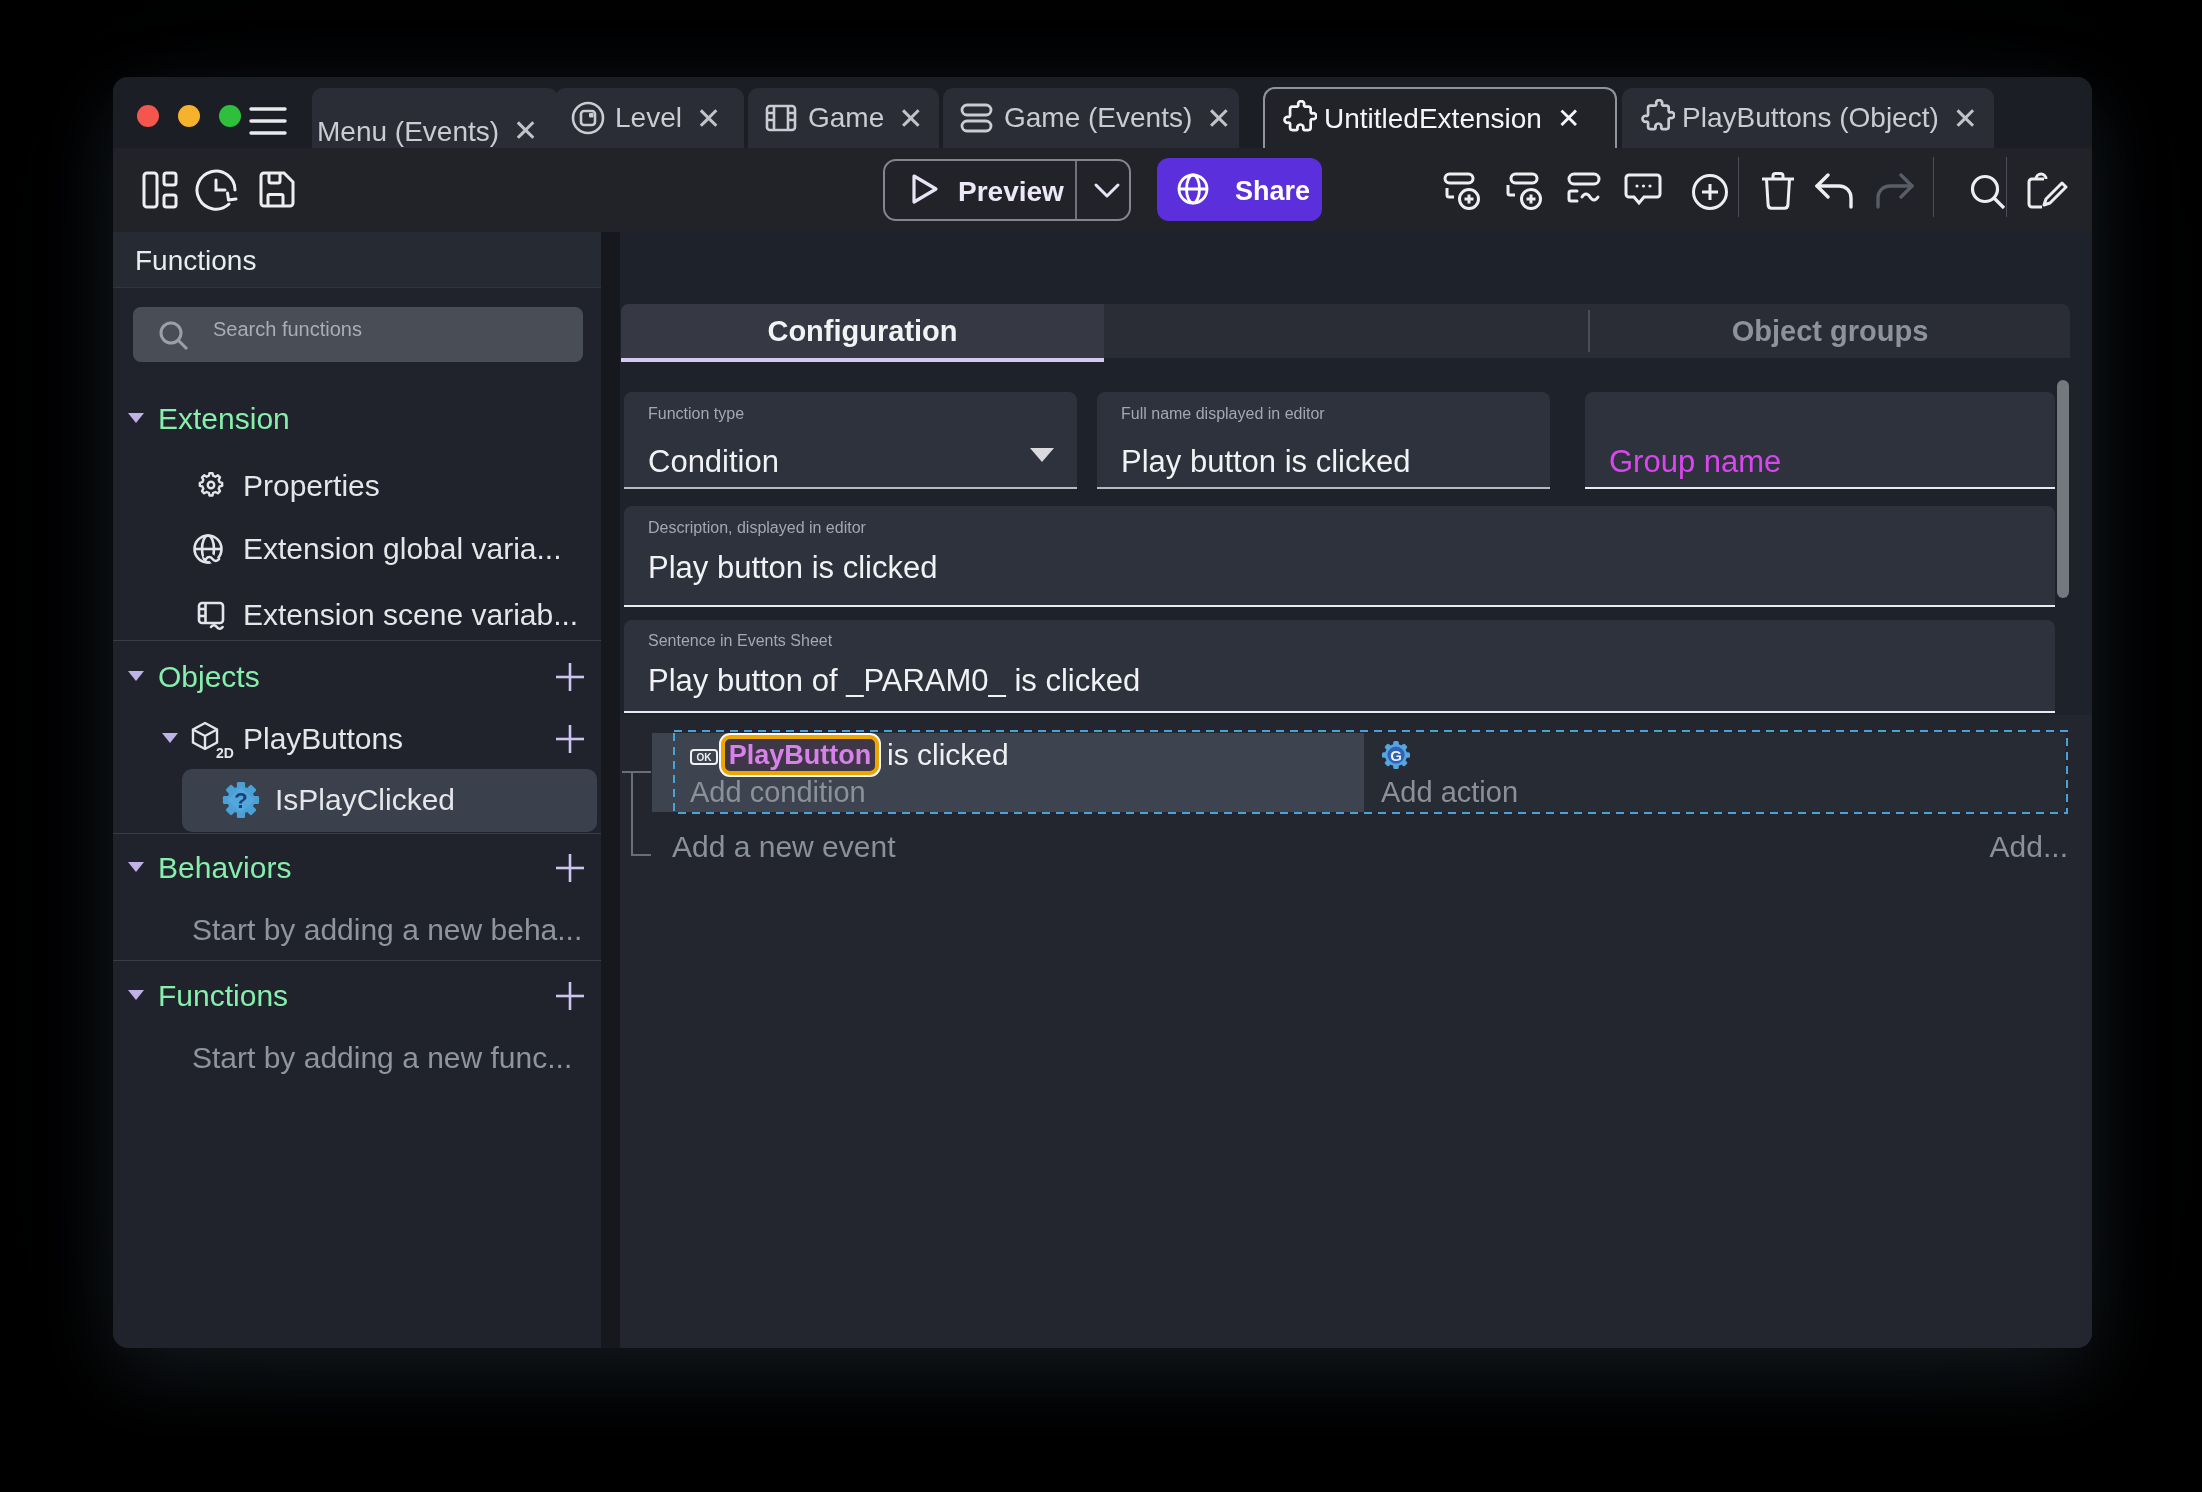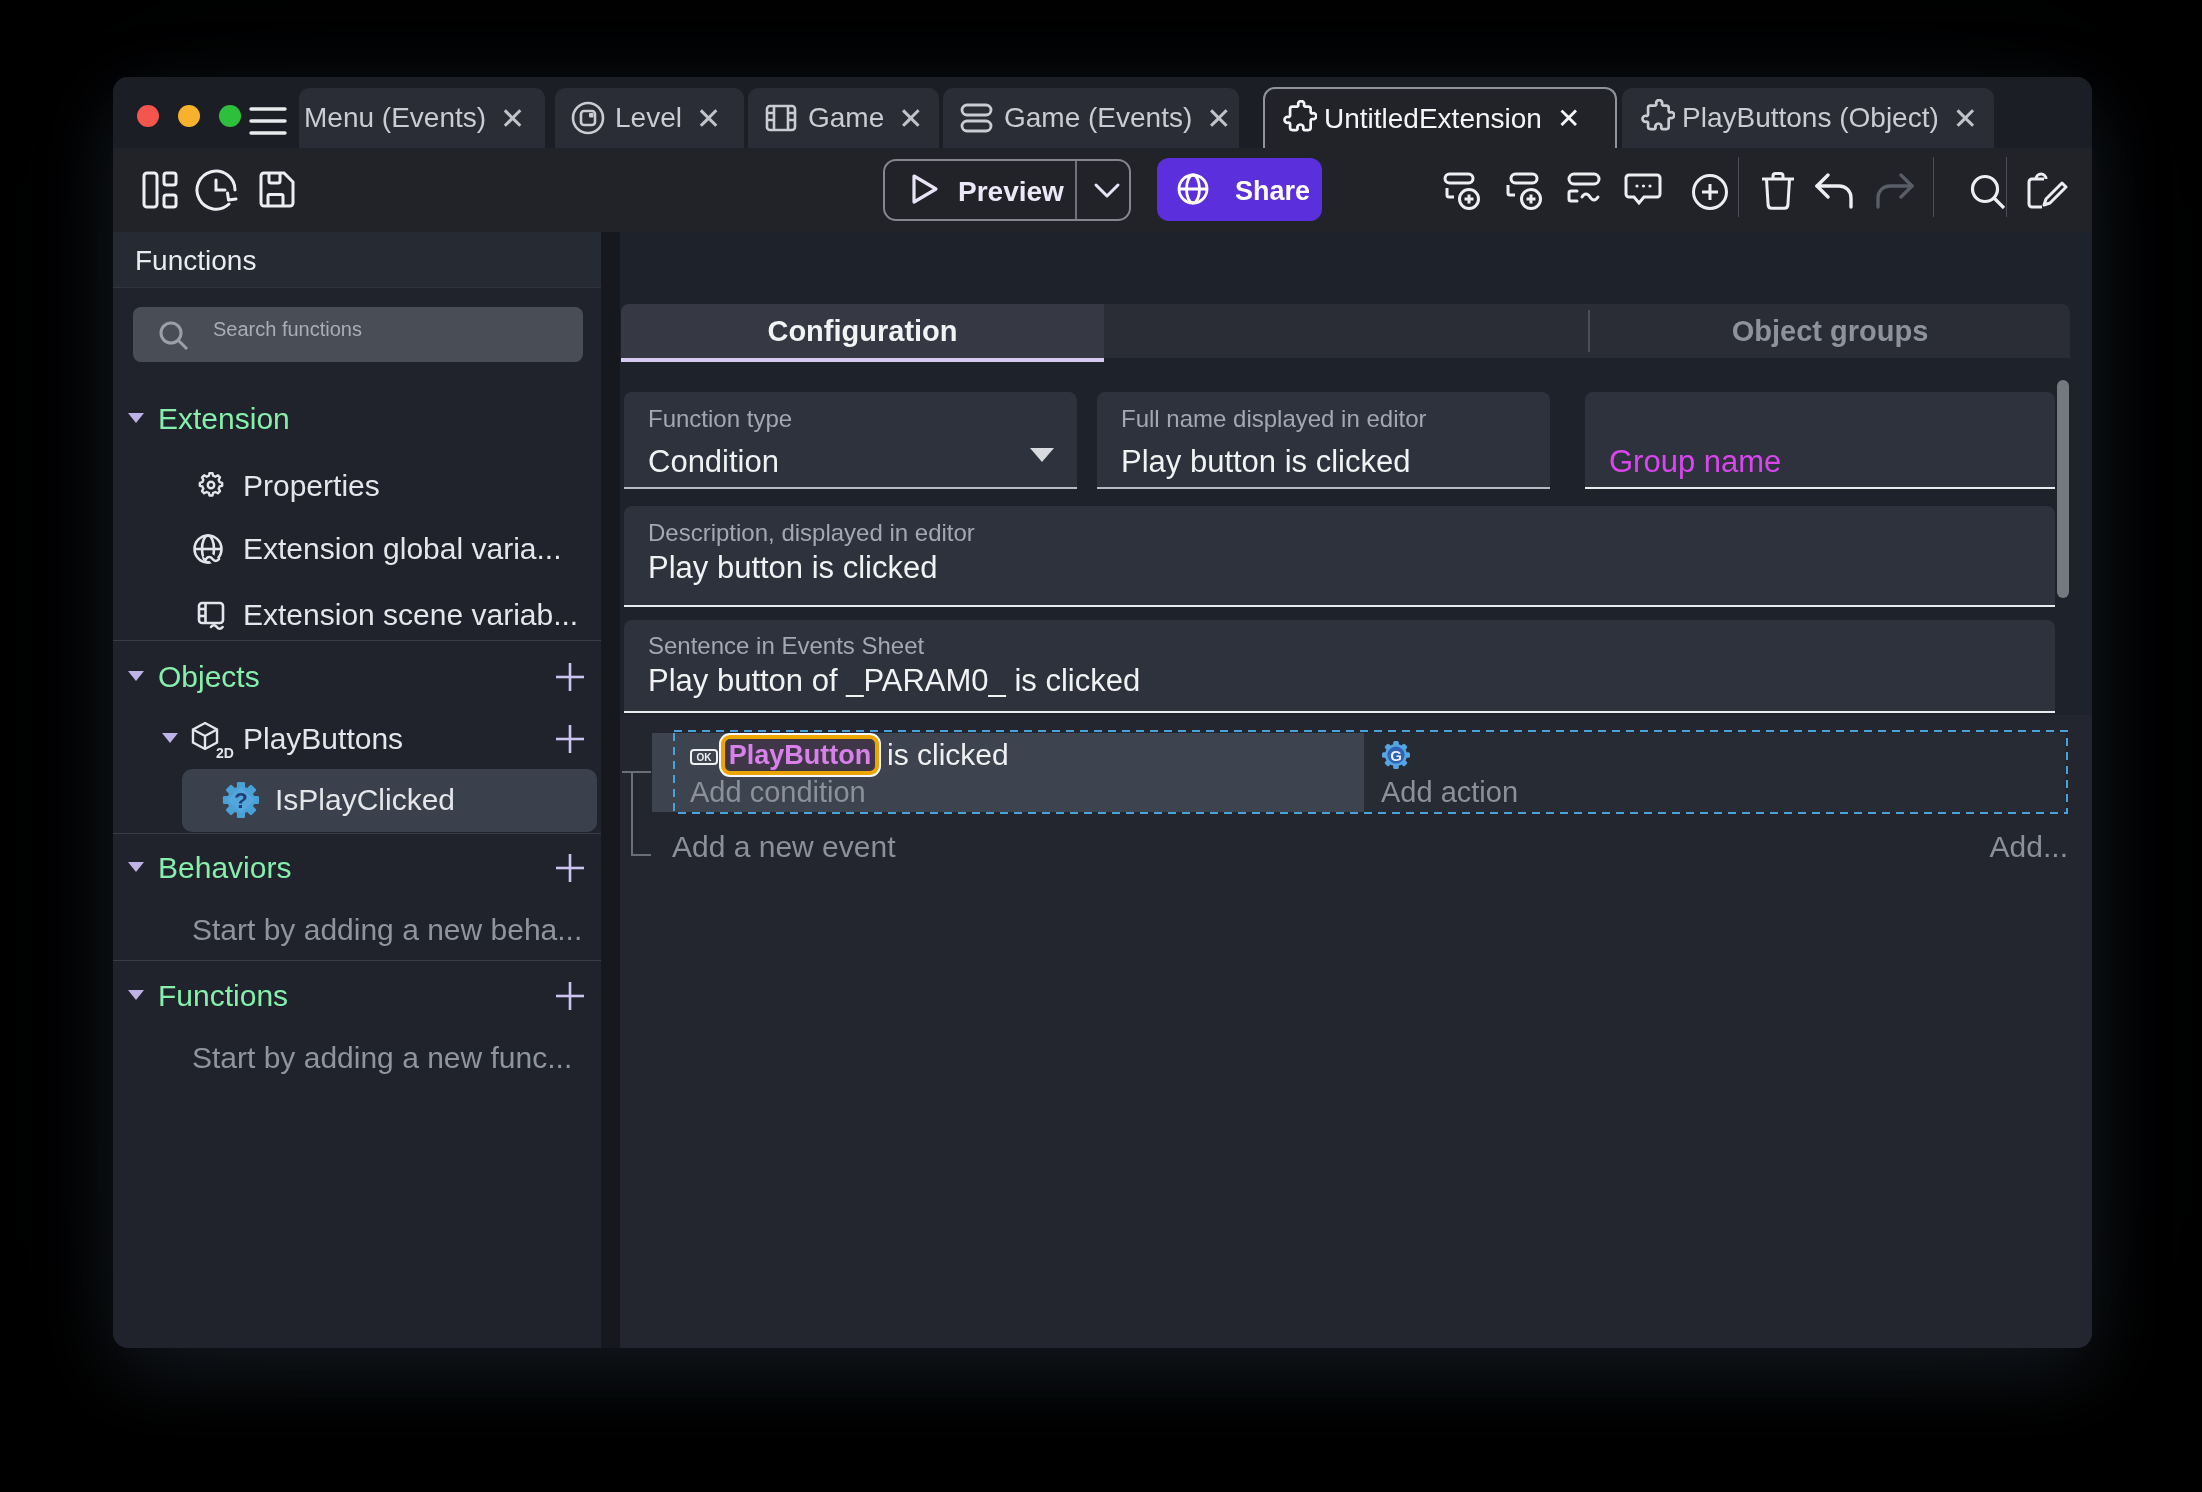--- a/index.html
+++ b/index.html
@@ -31,21 +31,21 @@
   .paneltitle { color:#e9ebee; font-size:28px; }
   .divider { position:absolute; left:0; width:488px; height:1px; background:#3a3d45; }
   .caret { position:absolute; width:0; height:0; border-left:8px solid transparent;
            border-right:8px solid transparent; border-top:10px solid #bfb2e6; }
   .treehead { position:absolute; color:#86efac; font-size:30px; font-weight:normal; }
   .treeitem { position:absolute; color:#e4e6ea; font-size:30px; }
   .treegray { position:absolute; color:#8f959e; font-size:30px; }
   .plus { position:absolute; width:30px; height:30px; }
   
   .field { position:absolute; background:#2e323c; border-radius:8px 8px 0 0; border-bottom:2px solid #b6bac1; }
-  .flabel { position:absolute; color:#a2a8b1; font-size:24px; }
+  .flabel { position:absolute; color:#a2a8b1; font-size:16px; }
   .fvalue { position:absolute; color:#f1f2f4; font-size:31px; }
   .tabbtn { position:absolute; top:0; height:54px; font-size:29px; font-weight:bold;
             display:flex; align-items:center; justify-content:center; color:#8e939b; }
   
   #events { position:absolute; left:0; top:483px; width:1472px; height:633px; background:#23262e; }
   .evtext { color:#eef0f2; font-size:30px; }
   .gray { color:#8b9199; }
 </style>
 </head>
 <body>
@@ -54,21 +54,21 @@
     <div class="tl" style="left:24px; background:#f4564e;"></div>
     <div class="tl" style="left:65px; background:#f6b12d;"></div>
     <div class="tl" style="left:106px; background:#2ec03d;"></div>
     <svg class="abs" style="left:136px;top:26px;" width="38" height="36" viewBox="0 0 38 36">
       <g stroke="#e8eaec" stroke-width="3.4" stroke-linecap="round">
         <line x1="2" y1="6" x2="36" y2="6"></line>
           <line x1="2" y1="18" x2="36" y2="18"></line>
           <line x1="2" y1="30" x2="36" y2="30"></line>
       </g>
     </svg>
-    <div class="tab" style="left:186px; width:246px;">
+    <div class="tab" style="left:199px; width:246px;align-items:flex-end;">
       <span style="margin-left:5px;">Menu (Events)</span>
         <span class="x" style="margin-left:14px;">✕</span>
     </div>
     <div class="tab" style="left:442px; width:189px;">
       <svg style="margin-left:15px;" width="36" height="36" viewBox="0 0 36 36" fill="none" stroke="#c9ccd2" stroke-width="2.6">
         <circle cx="18" cy="18" r="15"></circle>
           <rect x="11" y="11" width="14" height="14" rx="3"></rect>
           <rect x="19" y="13" width="4.5" height="4.5" rx="1" fill="#c9ccd2" stroke="none"></rect>
       </svg>
       <span style="margin-left:9px;">Level</span>

